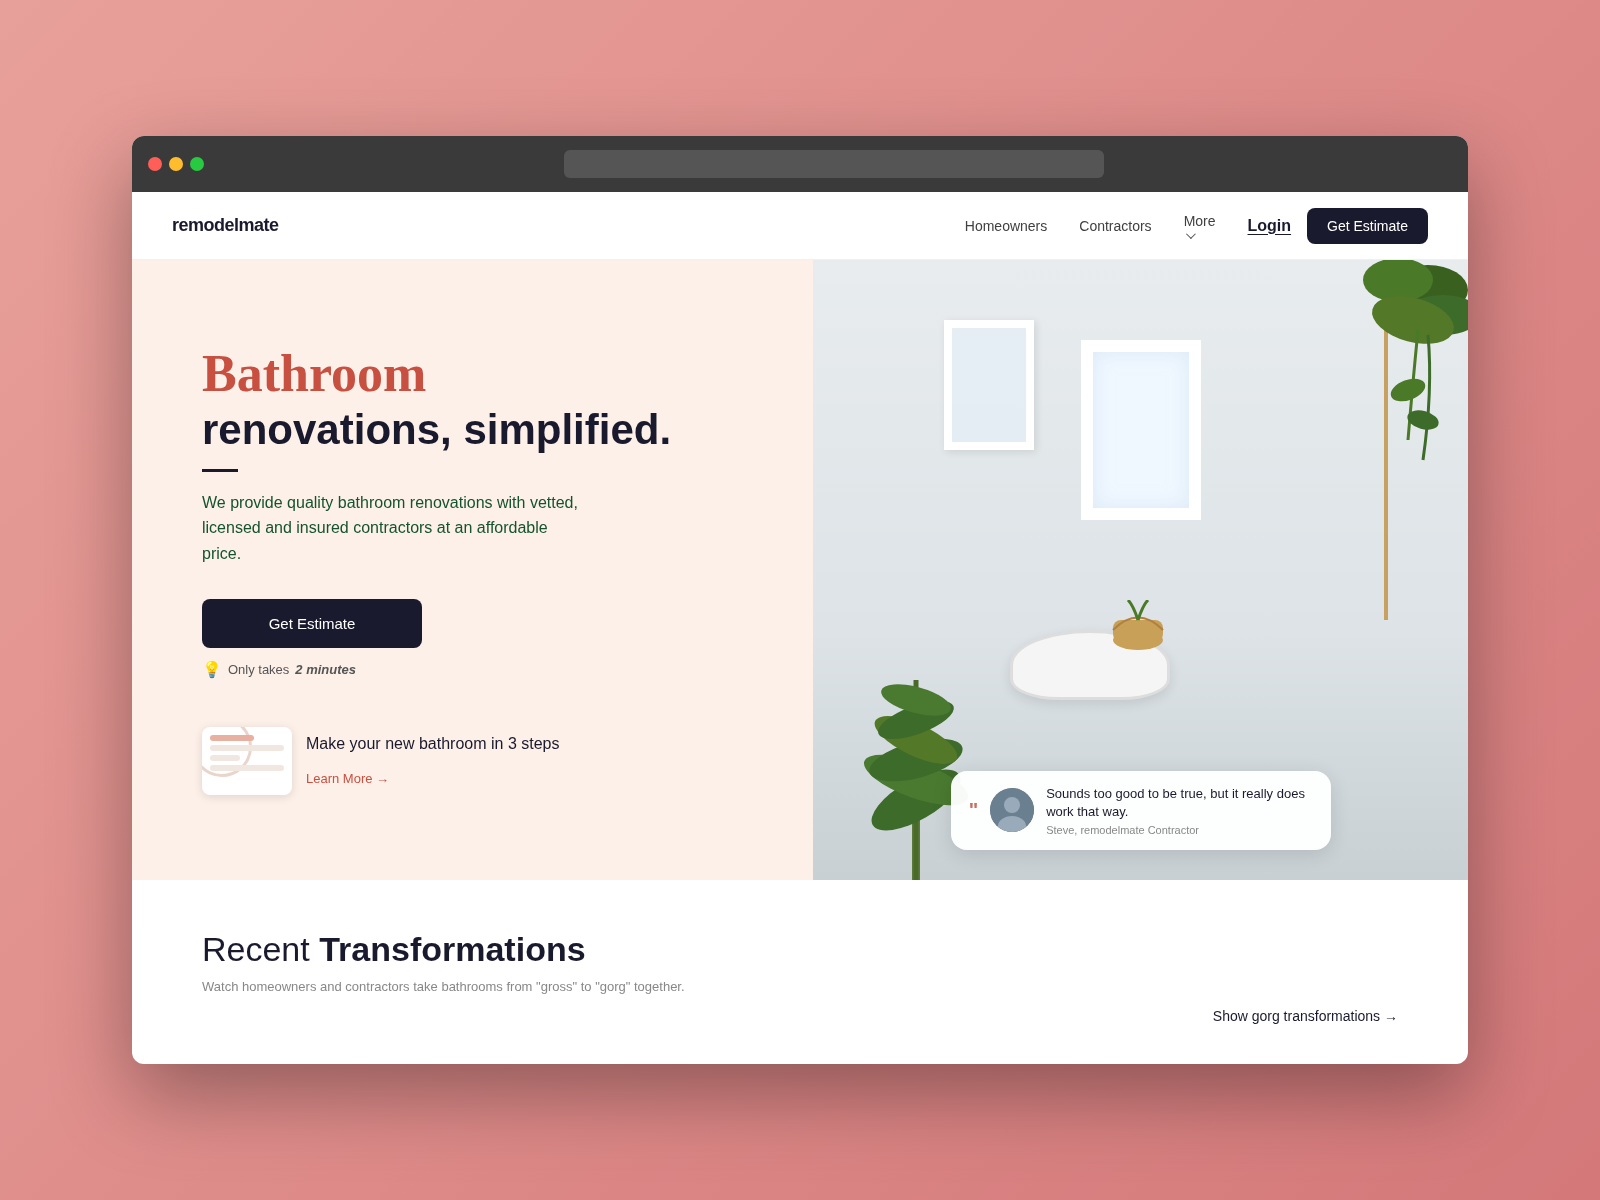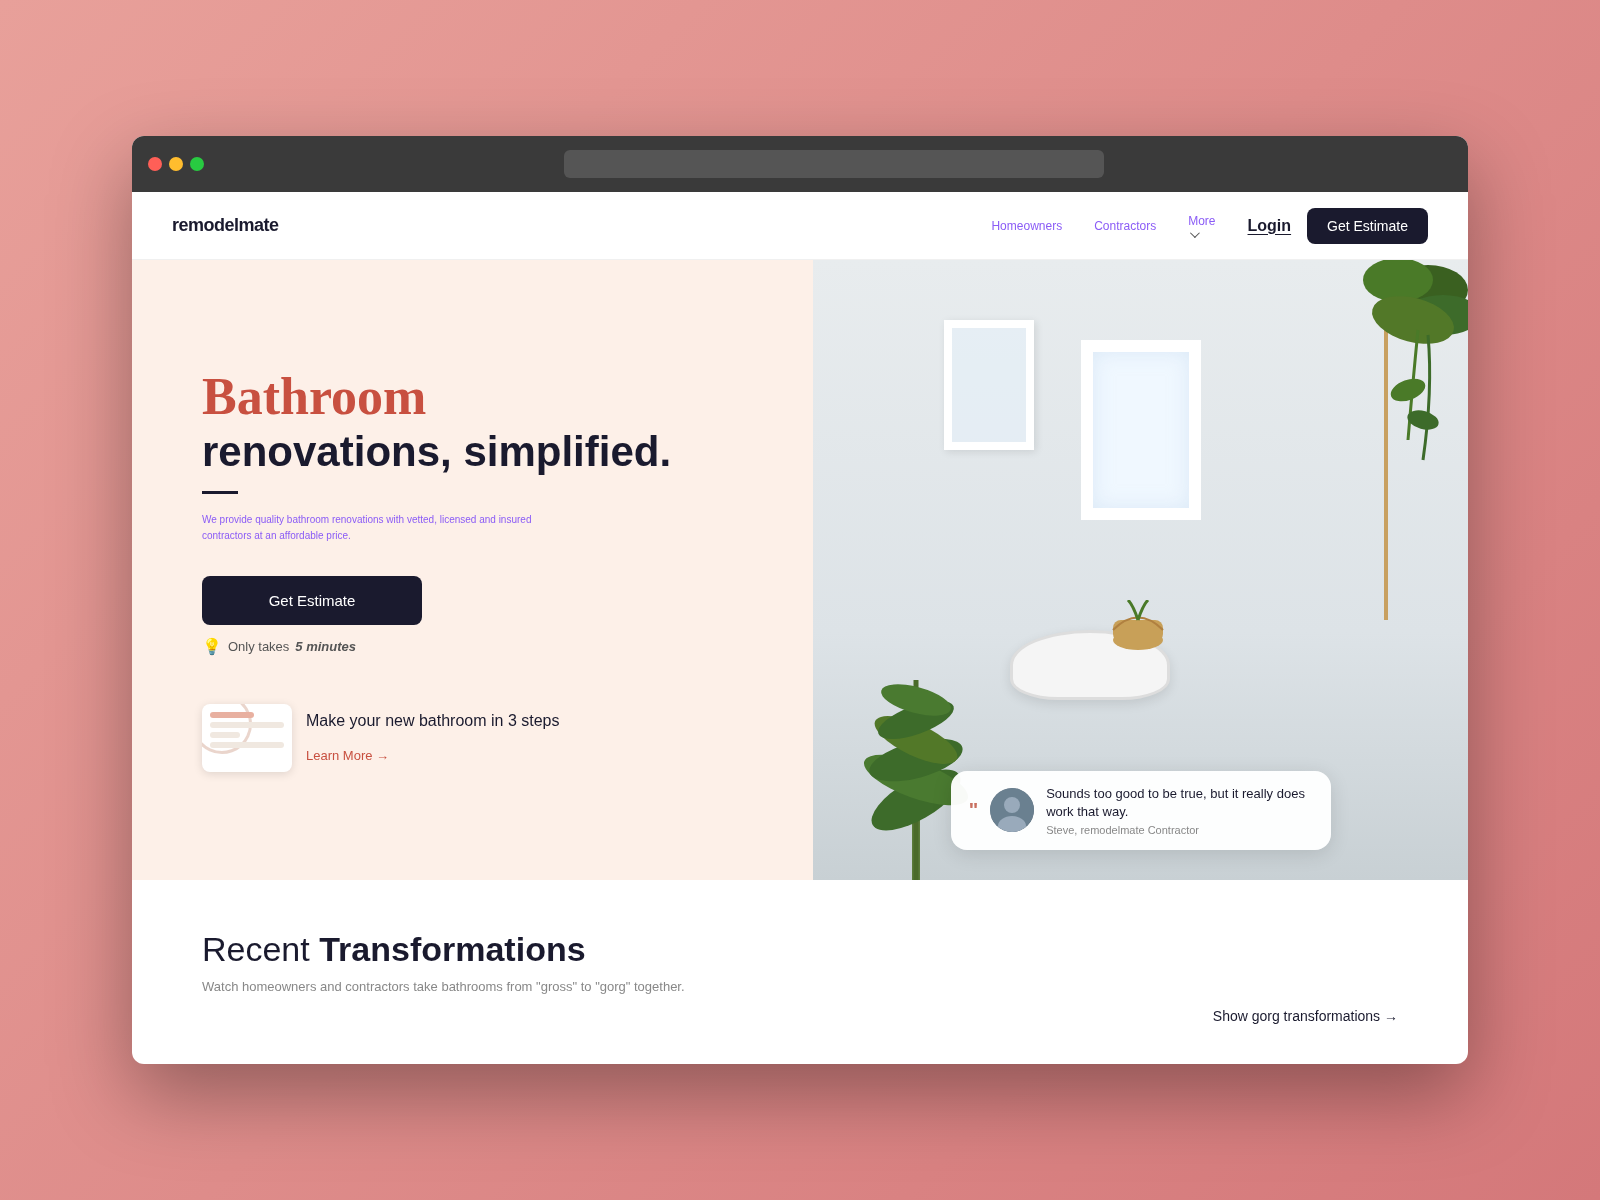--- a/index.html
+++ b/index.html
@@ -72,22 +72,22 @@
     }
 
     .nav-links {
       display: flex;
       align-items: center;
       gap: 32px;
       margin-right: 32px;
     }
 
     .nav-link {
-      font-size: 12px;
-      color: #8b5cf6;
+      font-size: 14px;
+      color: #404040;
       text-decoration: none;
       cursor: pointer;
     }
 
     .nav-link.more {
       display: flex;
       align-items: flex-start;
       gap: 3px;
       flex-direction: column;
     }
@@ -299,22 +299,22 @@
     }
 
     .hero-divider {
       width: 36px;
       height: 3px;
       background: #1a1a2e;
       margin-bottom: 18px;
     }
 
     .hero-description {
-      font-size: 10px;
-      color: #8b5cf6;
+      font-size: 16px;
+      color: #14532d;
       line-height: 1.6;
       max-width: 380px;
       margin-bottom: 32px;
     }
 
     .btn-get-estimate-hero {
       background: #1a1a2e;
       color: #fff;
       border: none;
       border-radius: 8px;
@@ -502,21 +502,21 @@
       <h1 class="hero-heading-colored">Bathroom</h1>
       <h2 class="hero-heading-plain">renovations, simplified.</h2>
       <div class="hero-divider"></div>
       <p class="hero-description">We provide quality bathroom renovations with vetted, licensed and insured contractors at an affordable price.</p>
 
       <button class="btn-get-estimate-hero">Get Estimate</button>
 
       <div class="hero-time-note">
         <span class="bulb-icon">💡</span>
         <span>Only takes</span>
-        <strong>5 minutes</strong>
+        <strong>2 minutes</strong>
       </div>
 
       <div class="hero-mini-card">
         <div class="mini-card-img">
           <div class="mini-card-squiggle"></div>
           <div class="mini-card-img-decor">
             <div class="mini-card-line accent"></div>
             <div class="mini-card-line"></div>
             <div class="mini-card-line short"></div>
             <div class="mini-card-line"></div>

